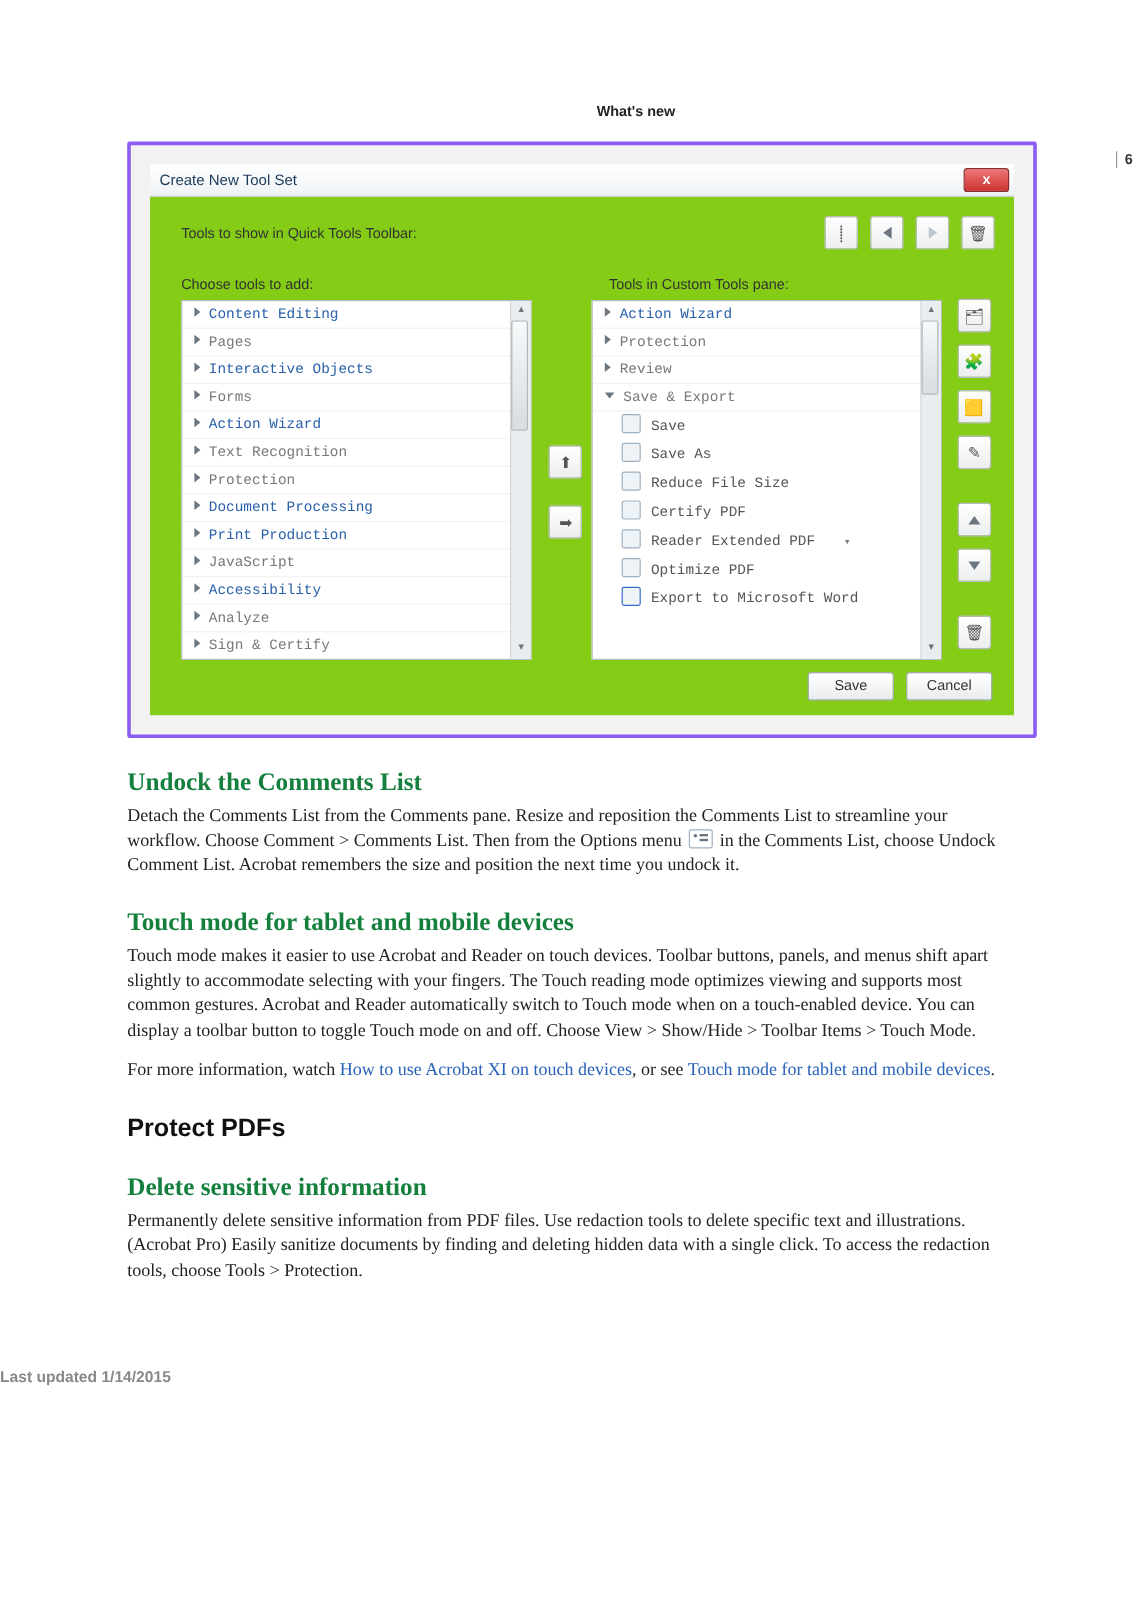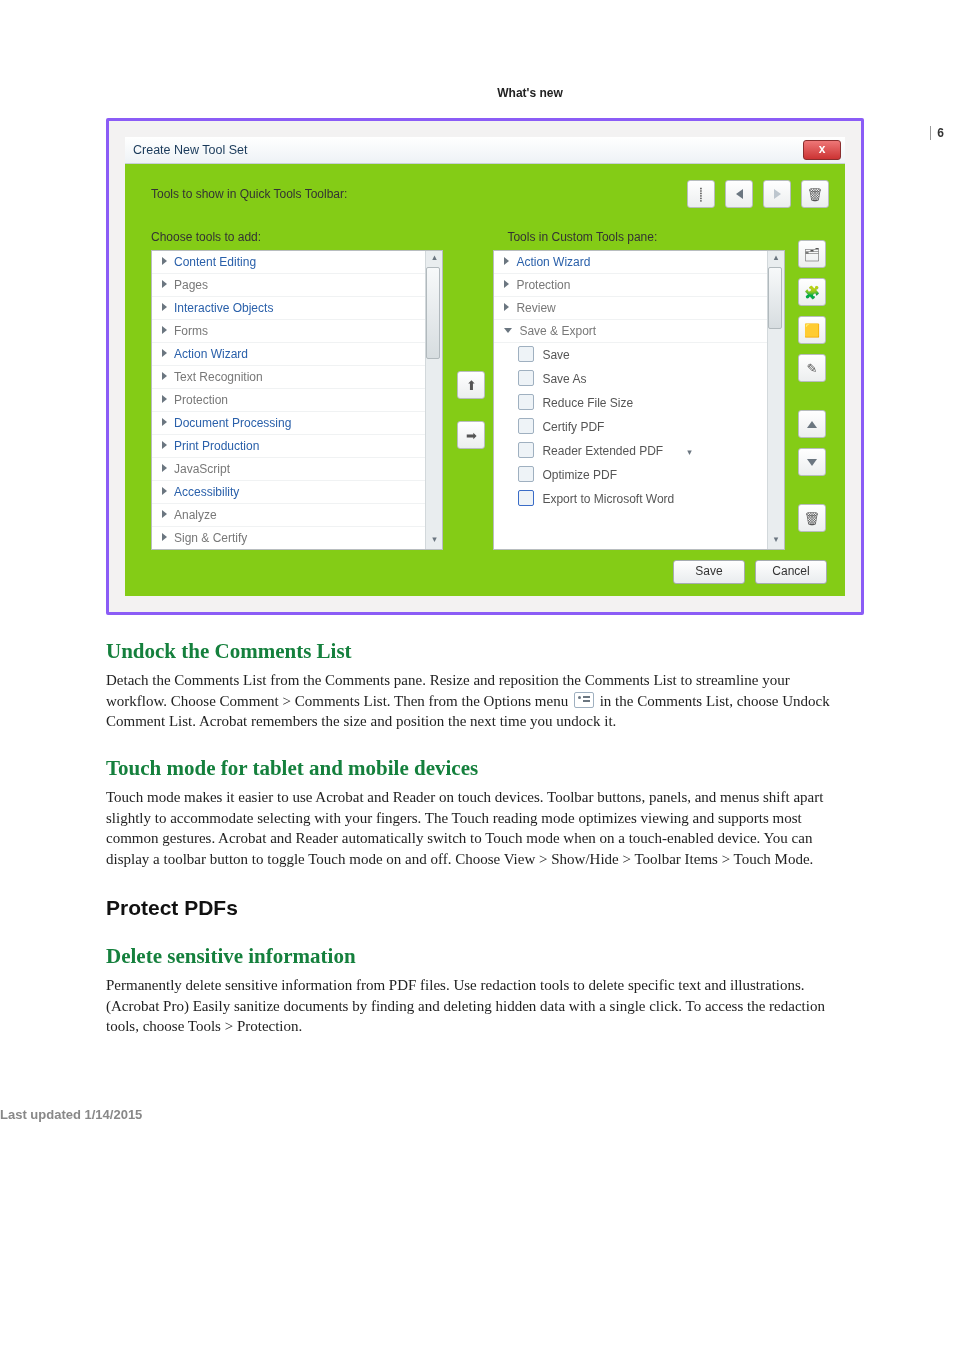--- a/index.html
+++ b/index.html
@@ -11,32 +11,32 @@
   .dlg-title{background:linear-gradient(#ffffff,#eef2f6);border-bottom:1px solid #c8d0d8;height:26px;line-height:26px;padding:0 8px;font-family:"Segoe UI",Arial,sans-serif;font-size:12.5px;color:#1a3a5a;position:relative;}
   .dlg-close{position:absolute;right:4px;top:3px;width:36px;height:18px;border:1px solid #8a2e2e;border-radius:3px;background:linear-gradient(#e77,#c33);color:#fff;text-align:center;font-family:Arial,sans-serif;font-size:12px;line-height:16px;font-weight:700;}
   .dlg-body{background:#84cc16;padding:10px 12px 12px 12px;font-family:"Segoe UI",Arial,sans-serif;font-size:12px;color:#333;}
   .toolbar-row{display:flex;align-items:center;justify-content:space-between;padding:6px 4px 22px 14px;}
   .toolbar-label{color:#333;}
   .tb-icons{display:flex;gap:10px;align-items:center;}
   .sq-btn{width:26px;height:26px;border:1px solid #b8bdbf;border-radius:3px;background:linear-gradient(#ffffff,#eceeef);display:flex;align-items:center;justify-content:center;font-size:13px;color:#555;}
   .tri{width:0;height:0;border-top:5px solid transparent;border-bottom:5px solid transparent;}
   .tri-l{border-right:7px solid #6b7680;}
   .tri-r{border-left:7px solid #bdc6ce;}
-  .cols{display:flex;gap:0;}
+  .cols{display:flex;gap:0;align-items:center;}
   .col{flex:1;}
   .col-head{padding:0 0 6px 14px;color:#333;}
   .listbox{border:1px solid #b8bdbf;background:#fff;height:298px;position:relative;margin:0 6px 0 14px;}
   .listbox .scrollbar{position:absolute;right:0;top:0;bottom:0;width:16px;background:#e9edef;border-left:1px solid #d2d8db;}
   .thumb{position:absolute;right:2px;width:12px;background:linear-gradient(#f7f9fa,#d7dde0);border:1px solid #b1b9bd;border-radius:2px;}
   .thumb.t1{top:16px;height:90px;}
   .thumb.t2{top:16px;height:60px;}
   .scroll-arrow{position:absolute;left:2px;right:2px;height:14px;text-align:center;font-size:9px;color:#6b7680;}
   .scroll-arrow.up{top:1px;}
   .scroll-arrow.dn{bottom:1px;}
-  .lb-items{position:absolute;left:0;right:17px;top:0;bottom:0;overflow:hidden;}
+  .lb-items{position:absolute;left:0;right:17px;top:0;bottom:0;overflow:hidden;font-family:Liberation Mono, monospace;}
   .lb-row{height:22px;line-height:22px;padding-left:10px;white-space:nowrap;font-size:12px;color:#2a60aa;border-bottom:1px solid #f0f2f3;}
   .lb-row .chev{display:inline-block;width:0;height:0;margin-right:7px;border-top:4px solid transparent;border-bottom:4px solid transparent;border-left:5px solid #6b7680;vertical-align:1px;}
   .lb-row .chev.down{border-left:4px solid transparent;border-right:4px solid transparent;border-top:5px solid #6b7680;border-bottom:none;vertical-align:2px;}
   .lb-row.gray{color:#787878;}
   .lb-sub{height:24px;line-height:24px;padding-left:24px;color:#555;font-size:12px;}
   .lb-sub .ic{display:inline-block;width:14px;height:14px;border:1px solid #9fb0c0;background:#eef3f7;margin-right:8px;vertical-align:-3px;border-radius:2px;}
   .lb-sub .ic.word{border-color:#3a6cc7;}
   .lb-sub .ic.excel{border-color:#3a9a54;}
   .mid-btns{width:44px;display:flex;flex-direction:column;align-items:center;justify-content:center;gap:22px;padding-top:40px;}
   .side-btns{width:42px;display:flex;flex-direction:column;align-items:center;gap:10px;padding-top:10px;}
@@ -166,20 +166,23 @@
       </div>
     </div>
 
     <h3 class="sans">Undock the Comments List</h3>
     <p class="body">
       <span>Detach the Comments List from the Comments pane. Resize and reposition the Comments List to streamline your workflow. Choose Comment &gt; Comments List. Then from the Options menu </span><span class="opt-icon"></span><span> in the Comments List, choose Undock Comment List. Acrobat remembers the size and position the next time you undock it.</span>
     </p>
 
     <h3 class="sans">Touch mode for tablet and mobile devices</h3>
     <p class="body">Touch mode makes it easier to use Acrobat and Reader on touch devices. Toolbar buttons, panels, and menus shift apart slightly to accommodate selecting with your fingers. The Touch reading mode optimizes viewing and supports most common gestures. Acrobat and Reader automatically switch to Touch mode when on a touch-enabled device. You can display a toolbar button to toggle Touch mode on and off. Choose View &gt; Show/Hide &gt; Toolbar Items &gt; Touch Mode.</p>
+    <p class="body">
+      <span>For more information, watch </span><span class="link">How to use Acrobat XI on touch devices</span><span>, or see </span><span class="link">Touch mode for tablet and mobile devices</span><span>.</span>
+    </p>
 
     <h2 class="sans">Protect PDFs</h2>
 
     <h3 class="sans">Delete sensitive information</h3>
     <p class="body">Permanently delete sensitive information from PDF files. Use redaction tools to delete specific text and illustrations. (Acrobat Pro) Easily sanitize documents by finding and deleting hidden data with a single click. To access the redaction tools, choose Tools &gt; Protection.</p>
   </div>
 
   <div class="footer">Last updated 1/14/2015</div>
 </div>
 

